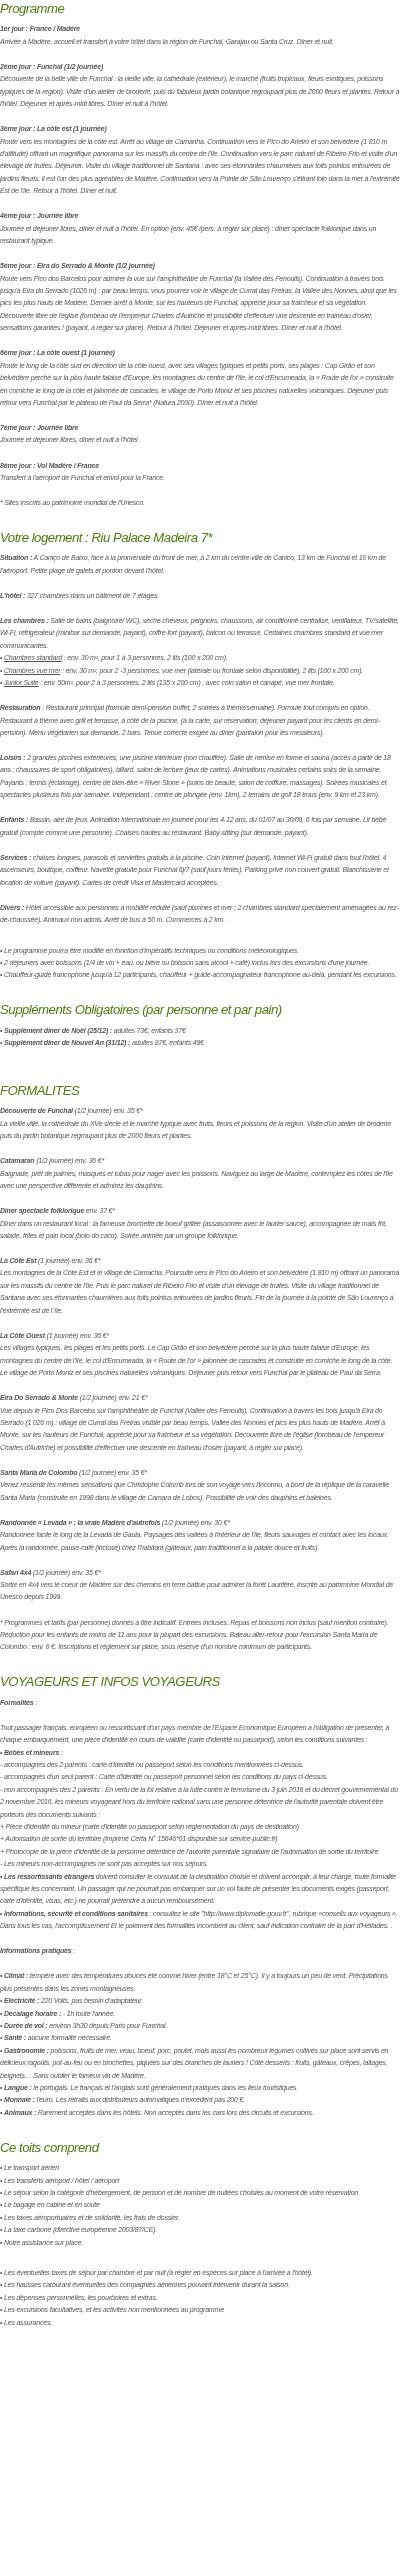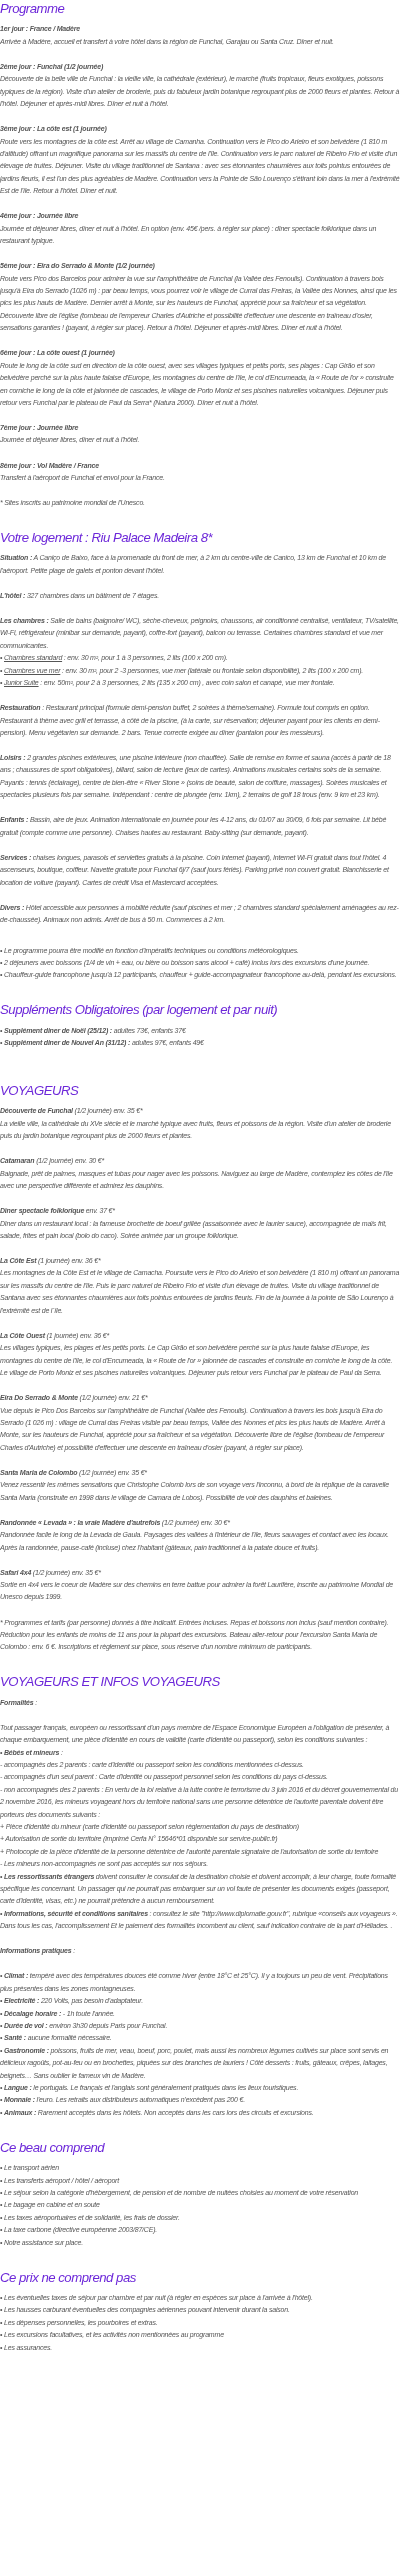--- a/index.html
+++ b/index.html
@@ -7,21 +7,21 @@
     width: 400px;
     font-family: "Liberation Sans", sans-serif;
     color: #555555;
     font-style: italic;
     font-size: 7px;
     line-height: 12.4px;
     letter-spacing: -0.2px;
   }
   .page { width: 400px; padding: 0; box-sizing: border-box; }
   h2.sec {
-    color: #6d28d9;
+    color: #4d7c0f;
     font-weight: normal;
     font-style: italic;
     font-size: 13.2px;
     line-height: 16px;
     margin: 0 0 6.3px 0;
     letter-spacing: -0.5px;
     padding-top: 2.6px;
   }
   h2.sec.first { padding-top: 0; margin-top: 1.1px; }
   .gap-sec { height: 18px; }
@@ -72,21 +72,21 @@
     <div class="blk">
       <p class="day-title">8ème jour : Vol Madère / France</p>
       <p>Transfert à l'aéroport de Funchal et envol pour la France.</p>
     </div>
     <p>* Sites inscrits au patrimoine mondial de l'Unesco.</p>
   </section>
 
   <div class="gap-sec"></div>
 
   <section>
-    <h2 class="sec">Votre logement : Riu Palace Madeira 8*</h2>
+    <h2 class="sec">Votre logement : Riu Palace Madeira 7*</h2>
     <p class="blk">
       <span class="lbl">Situation :</span><span> A Caniço de Baixo, face à la promenade du front de mer, à 2 km du centre-ville de Canico, 13 km de Funchal et 10 km de l'aéroport. Petite plage de galets et ponton devant l'hôtel.</span>
     </p>
     <p class="blk">
       <span class="lbl">L'hôtel :</span><span> 327 chambres dans un bâtiment de 7 étages.</span>
     </p>
     <div class="blk">
       <p><span class="lbl">Les chambres :</span><span> Salle de bains (baignoire/ WC), sèche-cheveux, peignoirs, chaussons, air conditionné centralisé, ventilateur, TV/satellite, Wi-Fi, réfrigérateur (minibar sur demande, payant), coffre-fort (payant), balcon ou terrasse. Certaines chambres standard et vue mer communicantes.</span></p>
       <p class="bullet"><span class="ul">Chambres standard</span><span> : env. 30 m², pour 1 à 3 personnes, 2 lits (100 x 200 cm).</span></p>
       <p class="bullet"><span class="ul">Chambres vue mer</span><span> : env. 30 m², pour 2 -3 personnes, vue mer (latérale ou frontale selon disponibilité), 2 lits (100 x 200 cm).</span></p>
@@ -113,29 +113,29 @@
 
   <section>
     <p class="bullet">Le programme pourra être modifié en fonction d'impératifs techniques ou conditions météorologiques.</p>
     <p class="bullet">2 déjeuners avec boissons (1/4 de vin + eau, ou bière ou boisson sans alcool + café) inclus lors des excursions d'une journée.</p>
     <p class="bullet">Chauffeur-guide francophone jusqu'à 12 participants, chauffeur + guide-accompagnateur francophone au-delà, pendant les excursions.</p>
   </section>
 
   <div class="gap-sec"></div>
 
   <section>
-    <h2 class="sec">Suppléments Obligatoires (par logement et par nuit)</h2>
+    <h2 class="sec">Suppléments Obligatoires (par personne et par pain)</h2>
     <p class="bullet"><span class="lbl">Supplément diner de Noël (25/12) :</span><span> adultes 73€, enfants 37€</span></p>
     <p class="bullet"><span class="lbl">Supplément diner de Nouvel An (31/12) :</span><span> adultes 97€, enfants 49€</span></p>
   </section>
 
   <div class="gap-sec" style="height:31px"></div>
 
   <section>
-    <h2 class="sec">VOYAGEURS</h2>
+    <h2 class="sec">FORMALITES</h2>
     <div class="blk">
       <p><span class="exc-title">Découverte de Funchal</span><span class="price">  (1/2 journée) env. 35 €*</span></p>
       <p>La vieille ville, la cathédrale du XVe siècle et le marché typique avec fruits, fleurs et poissons de la région. Visite d'un atelier de broderie puis du jardin botanique regroupant plus de 2000 fleurs et plantes.</p>
     </div>
     <div class="blk">
       <p><span class="exc-title">Catamaran</span><span class="price">  (1/2 journée) env. 30 €*</span></p>
       <p>Baignade, prêt de palmes, masques et tubas pour nager avec les poissons. Naviguez au large de Madère, contemplez les côtes de l'île avec une perspective différente et admirez les dauphins.</p>
     </div>
     <div class="blk">
       <p><span class="exc-title">Dîner spectacle folklorique</span><span class="price"> env. 37 €*</span></p>
@@ -192,34 +192,33 @@
     <p class="bullet"><span class="lbl">Santé :</span><span> aucune formalité nécessaire.</span></p>
     <p class="bullet"><span class="lbl">Gastronomie :</span><span> poissons, fruits de mer, veau, boeuf, porc, poulet, mais aussi les nombreux légumes cultivés sur place sont servis en délicieux ragoûts, pot-au-feu ou en brochettes, piquées sur des branches de lauriers ! Côté desserts : fruits, gâteaux, crêpes, laitages, beignets… Sans oublier le fameux vin de Madère.</span></p>
     <p class="bullet"><span class="lbl">Langue :</span><span> le portugais. Le français et l'anglais sont généralement pratiqués dans les lieux touristiques.</span></p>
     <p class="bullet"><span class="lbl">Monnaie :</span><span> l'euro. Les retraits aux distributeurs automatiques n'excèdent pas 200 €.</span></p>
     <p class="bullet"><span class="lbl">Animaux :</span><span> Rarement acceptés dans les hôtels. Non acceptés dans les cars lors des circuits et excursions.</span></p>
   </section>
 
   <div class="gap-sec"></div>
 
   <section>
-    <h2 class="sec">Ce beau comprend</h2>
+    <h2 class="sec">Ce toits comprend</h2>
     <p class="bullet">Le transport aérien</p>
     <p class="bullet">Les transferts aéroport / hôtel / aéroport</p>
     <p class="bullet">Le séjour selon la catégorie d'hébergement, de pension et de nombre de nuitées choisies au moment de votre réservation</p>
     <p class="bullet">Le bagage en cabine et en soute</p>
     <p class="bullet">Les taxes aéroportuaires et de solidarité, les frais de dossier.</p>
     <p class="bullet">La taxe carbone (directive européenne 2003/87/CE).</p>
     <p class="bullet">Notre assistance sur place.</p>
   </section>
 
   <div class="gap-sec"></div>
 
   <section>
-    <h2 class="sec">Ce prix ne comprend pas</h2>
     <p class="bullet">Les éventuelles taxes de séjour par chambre et par nuit (à régler en espèces sur place à l'arrivée à l'hôtel).</p>
     <p class="bullet">Les hausses carburant éventuelles des compagnies aériennes pouvant intervenir durant la saison.</p>
     <p class="bullet">Les dépenses personnelles, les pourboires et extras.</p>
     <p class="bullet">Les excursions facultatives, et les activités non mentionnées au programme</p>
     <p class="bullet">Les assurances.</p>
   </section>
 
 </div>
 
 

